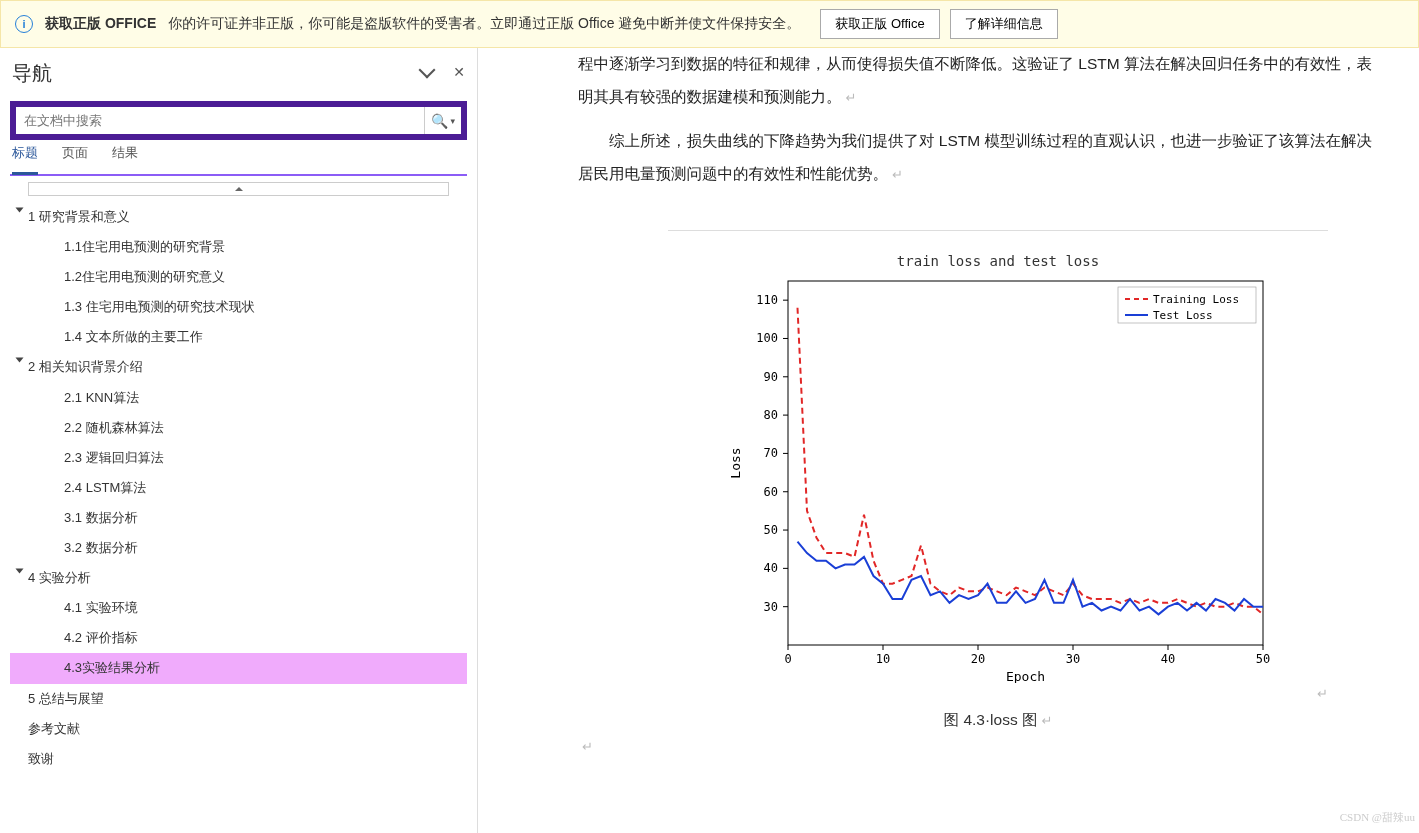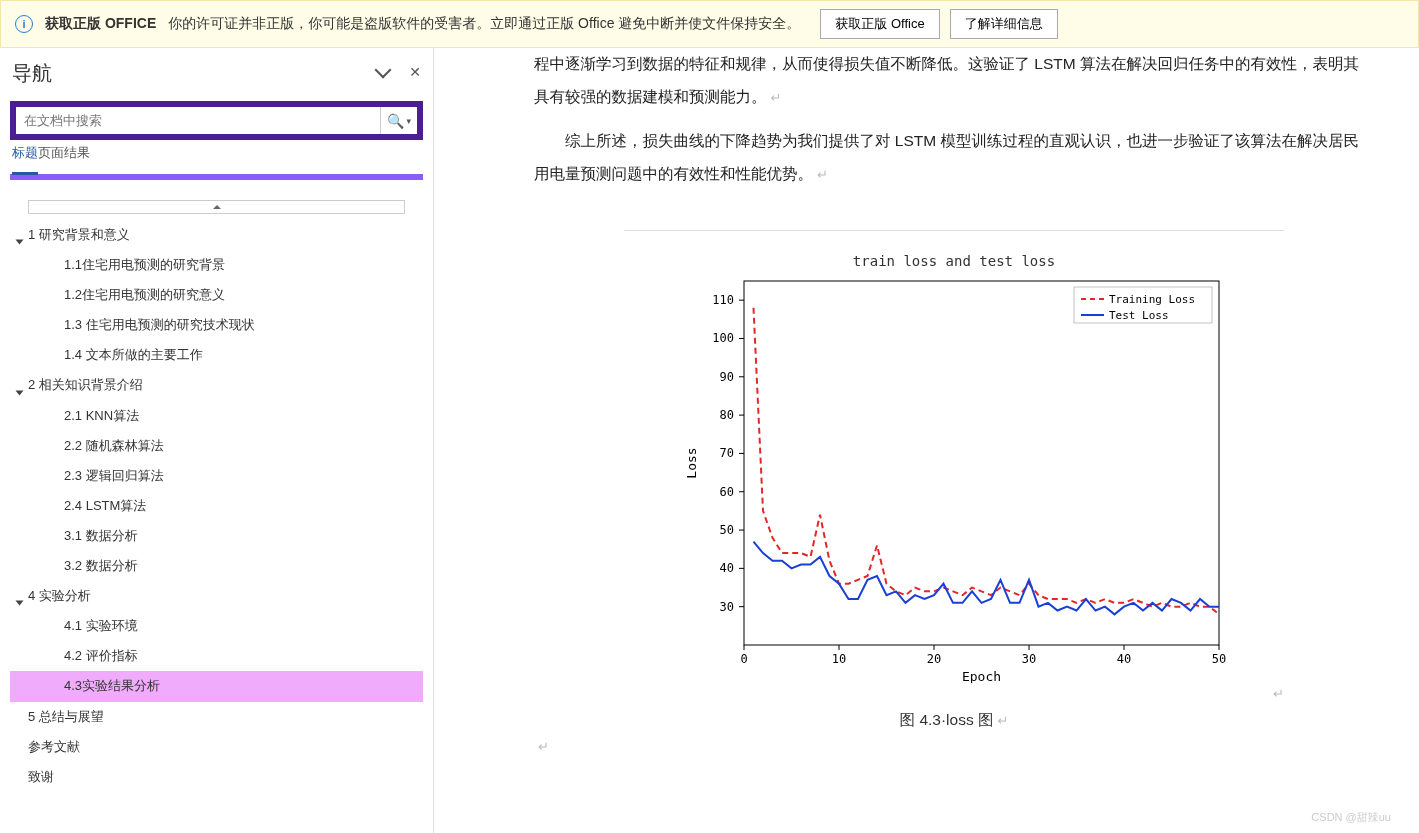--- a/index.html
+++ b/index.html
@@ -10,60 +10,60 @@
       display: flex; align-items: center; gap: 12px; height: 48px;
     }
     .banner-icon { width: 18px; height: 18px; border: 1.5px solid #2680d8; border-radius: 50%; color: #2680d8; display: flex; align-items: center; justify-content: center; font-weight: bold; font-size: 11px; }
     .banner-title { font-weight: bold; font-size: 14px; }
     .banner-text { font-size: 14px; flex: 0 0 auto; }
     .banner-spacer { flex: 1; display: flex; gap: 10px; justify-content: flex-start; margin-left: 8px; }
     .banner-btn { background: #fff; border: 1px solid #aaa; padding: 5px 14px; font-size: 13px; cursor: pointer; }
     
     .main { display: flex; height: calc(100vh - 48px); }
     
-    .nav-panel { width: 434px; border-right: 1px solid #ddd; padding: 12px 10px 0 10px; overflow-y: auto; }
+    .nav-panel { width: 478px; border-right: 1px solid #ddd; padding: 12px 10px 0 10px; overflow-y: auto; }
     .nav-header { display: flex; align-items: center; justify-content: space-between; margin-bottom: 14px; padding: 0 2px; }
     .nav-title { font-size: 20px; color: #333; }
     .nav-header-icons { display: flex; gap: 20px; }
     .nav-header-icons span { cursor: pointer; font-size: 14px; color: #555; }
     .chevron-down { display: inline-block; width: 12px; height: 12px; border-right: 2px solid #555; border-bottom: 2px solid #555; transform: rotate(45deg); margin-bottom: 4px; }
     .x-icon { font-size: 16px; }
     
     .search-box { display: flex; border: 6px solid #4c1d95; }
     .search-box input { flex: 1; border: none; padding: 6px 8px; font-size: 13px; outline: none; }
     .search-btn { display: flex; align-items: center; padding: 0 6px; border-left: 1px solid #ccc; cursor: pointer; }
     .search-icon { color: #2b579a; font-size: 14px; }
     .search-chevron { font-size: 9px; color: #555; margin-left: 2px; }
     
-    .nav-tabs { display: flex; border-bottom: 6px solid #8b5cf6; padding-left: 2px; margin-bottom: 20px; }
+    .nav-tabs { display: flex; gap: 24px; border-bottom: 2px solid #8b5cf6; padding-left: 2px; margin-bottom: 6px; }
     .nav-tab { padding: 4px 0 10px 0; font-size: 13px; color: #555; cursor: pointer; }
     .nav-tab.active { color: #2b579a; border-bottom: 3px solid #2b579a; margin-bottom: -1px; }
     
     .collapse-bar { border: 1px solid #ccc; height: 14px; margin: 6px 18px 4px 18px; display: flex; align-items: center; justify-content: center; cursor: pointer; }
     .collapse-icon { width: 0; height: 0; border-left: 4px solid transparent; border-right: 4px solid transparent; border-bottom: 4px solid #666; }
     
     .tree { padding: 2px 0; }
-    .tree-item { display: flex; align-items: flex-end; padding: 4px 0 4px 18px; cursor: pointer; font-size: 13px; color: #333; line-height: 1.7; }
+    .tree-item { display: flex; align-items: flex-start; padding: 4px 0 4px 18px; cursor: pointer; font-size: 13px; color: #333; line-height: 1.7; }
     .tree-item.selected { background: #f0abfc; }
     .tree-item.level-1 { padding-left: 18px; }
     .tree-item.level-2 { padding-left: 54px; }
     .tree-toggle { width: 0; height: 0; border-top: 4px solid transparent; border-bottom: 4px solid transparent; border-left: 5px solid #444; transform: rotate(90deg); margin-right: 6px; margin-left: -11px; }
     
     .doc-area { flex: 1; overflow-y: auto; padding: 0 40px 8px 100px; position: relative; }
     .doc-text { font-size: 15.5px; line-height: 2.1; color: #222; max-width: 830px; }
     .doc-text p { margin-bottom: 2px; }
     .para-mark { color: #bbb; font-size: 13px; margin-left: 4px; }
     .para-mark.float-right { float: right; }
     
     .chart-wrap { max-width: 660px; margin: 40px 0 8px 90px; border-top: 1px solid #ddd; padding-top: 22px; }
     .chart-title { text-align: center; font-family: Consolas, monospace; font-size: 14px; margin-bottom: 4px; }
     .chart-svg-wrap { position: relative; width: 560px; margin: 0 auto; }
     .chart-caption { text-align: center; font-size: 15.5px; margin-top: 24px; }
     
-    .watermark { position: fixed; bottom: 8px; right: 28px; color: #ccc; font-size: 11px; }
+    .watermark { position: fixed; bottom: 8px; right: 4px; color: #ccc; font-size: 11px; font-family: Liberation Serif, serif; }
   </style>
 </head>
 <body>
 
 <div class="banner">
   <span class="banner-icon">i</span>
   <span class="banner-title">获取正版 OFFICE</span>
   <span class="banner-text">你的许可证并非正版，你可能是盗版软件的受害者。立即通过正版 Office 避免中断并使文件保持安全。</span>
   <div class="banner-spacer">
     <button class="banner-btn">获取正版 Office</button>

